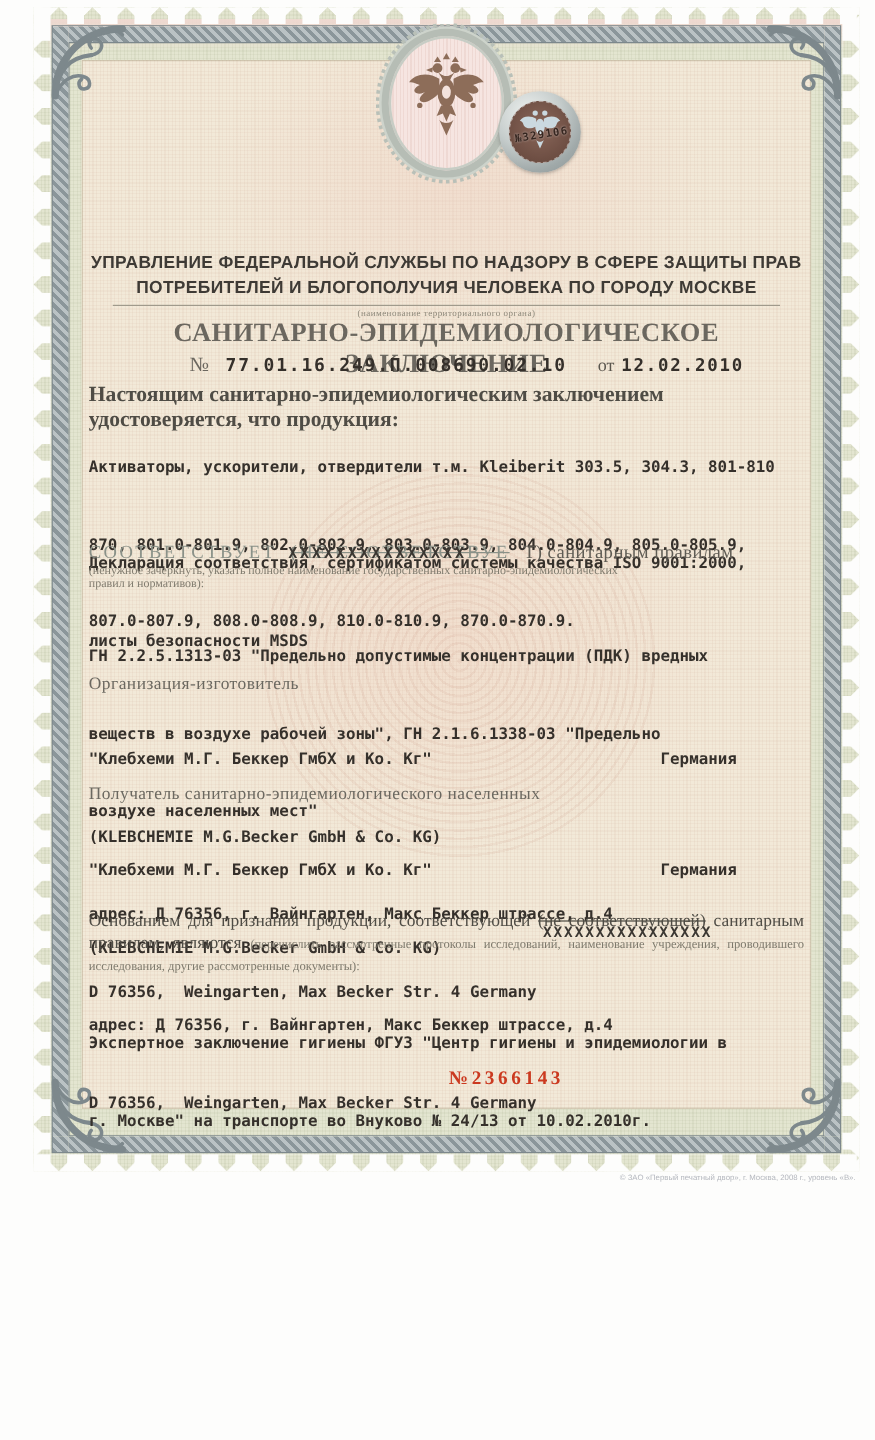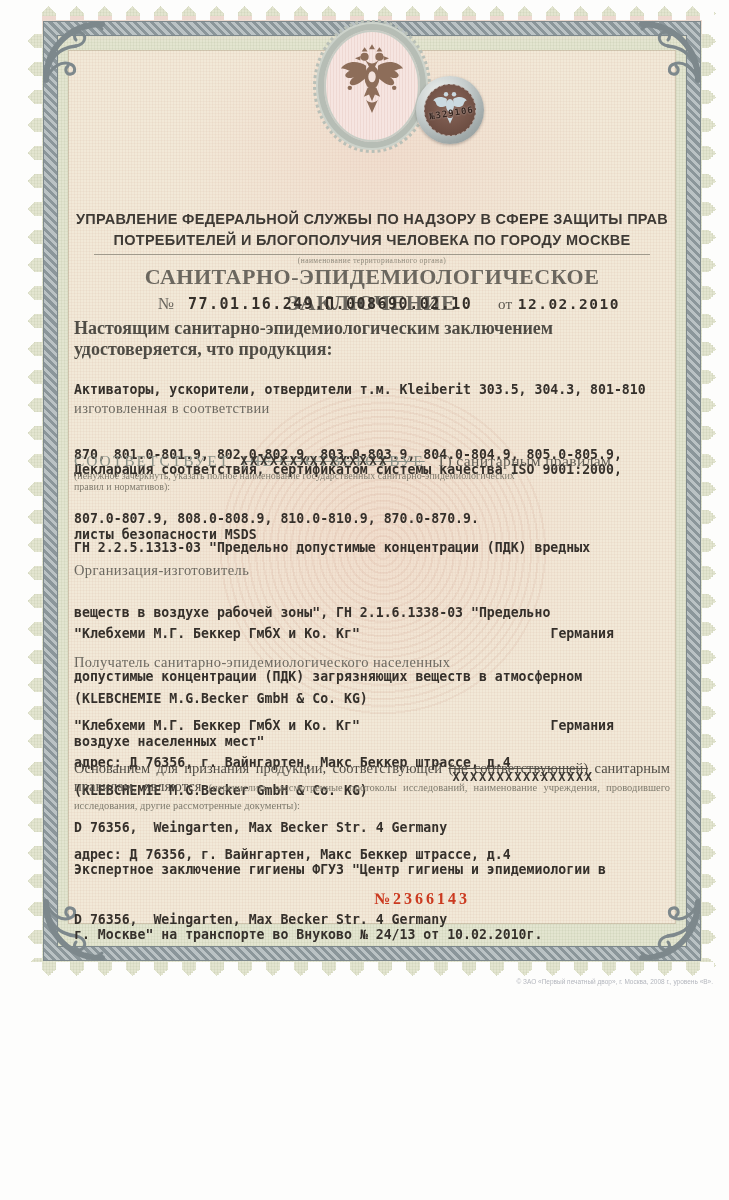--- a/index.html
+++ b/index.html
@@ -210,42 +210,40 @@
       <span style="margin-left:22px">от</span>
       <span class="mono" style="font-size:14.5px;letter-spacing:1.5px;margin-left:2px">12.02.2010</span>
     </div>
 
     <div class="tx serif-body" style="top:312px">Настоящим санитарно-эпидемиологическим заключением удостоверяется, что продукция:</div>
     <div class="tx mono" style="top:330px">
       <div>Активаторы, ускорители, отвердители т.м. Kleiberit 303.5, 304.3, 801-810</div>
       <div>870, 801.0-801.9, 802.0-802.9, 803.0-803.9, 804.0-804.9, 805.0-805.9,</div>
       <div>807.0-807.9, 808.0-808.9, 810.0-810.9, 870.0-870.9.</div>
     </div>
-    <div class="tx label" style="top:394px">изготовленная в соответствии</div>
     <div class="tx mono" style="top:410px">
       <div>Декларация соответствия, сертификатом системы качества ISO 9001:2000,</div>
       <div>листы безопасности MSDS</div>
     </div>
 
     <div class="tx conf" style="top:446px">
       <span>СООТВЕТСТВУЕТ</span>
       <span class="struckwrap">
         <span class="struckbase">(НЕ СООТВЕТСТВУЕ</span>
         <span class="xov">ХХХХХХХХХХХХХХХ</span>
       </span>
       <span class="tail">Т) санитарным правилам</span>
     </div>
     <div class="tx cap2" style="top:464px">
       <div>(ненужное зачеркнуть, указать полное наименование государственных санитарно-эпидемиологических</div>
       <div>правил и нормативов):</div>
     </div>
     <div class="tx mono" style="top:488px">
       <div>ГН 2.2.5.1313-03 "Предельно допустимые концентрации (ПДК) вредных</div>
       <div>веществ в воздухе рабочей зоны", ГН 2.1.6.1338-03 "Предельно</div>
-      <div>допустимые концентрации (ПДК) загрязняющих веществ в атмосферном</div>
       <div>воздухе населенных мест"</div>
     </div>
 
     <div class="tx label" style="top:556px">Организация-изготовитель</div>
     <div class="tx mono" style="top:574px">
       <div class="row">
         <span>"Клебхеми М.Г. Беккер ГмбХ и Ко. Кг"</span>
         <span class="country">Германия</span>
       </div>
       <div>(KLEBCHEMIE M.G.Becker GmbH &amp; Co. KG)</div>

